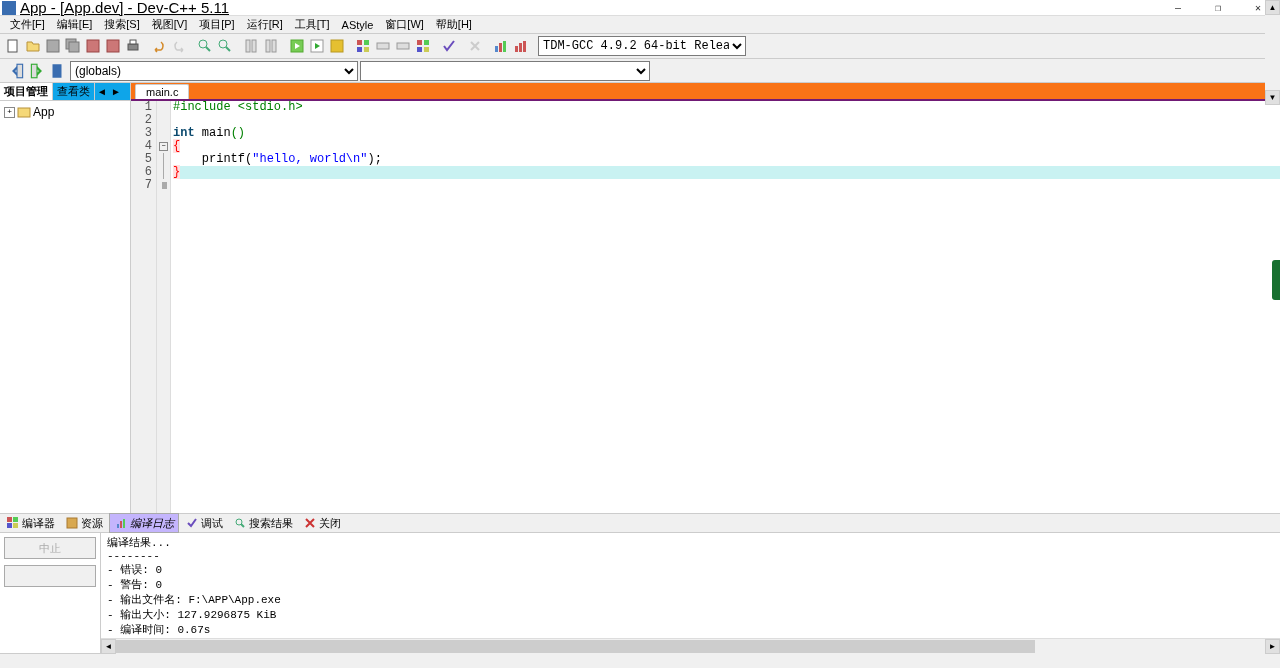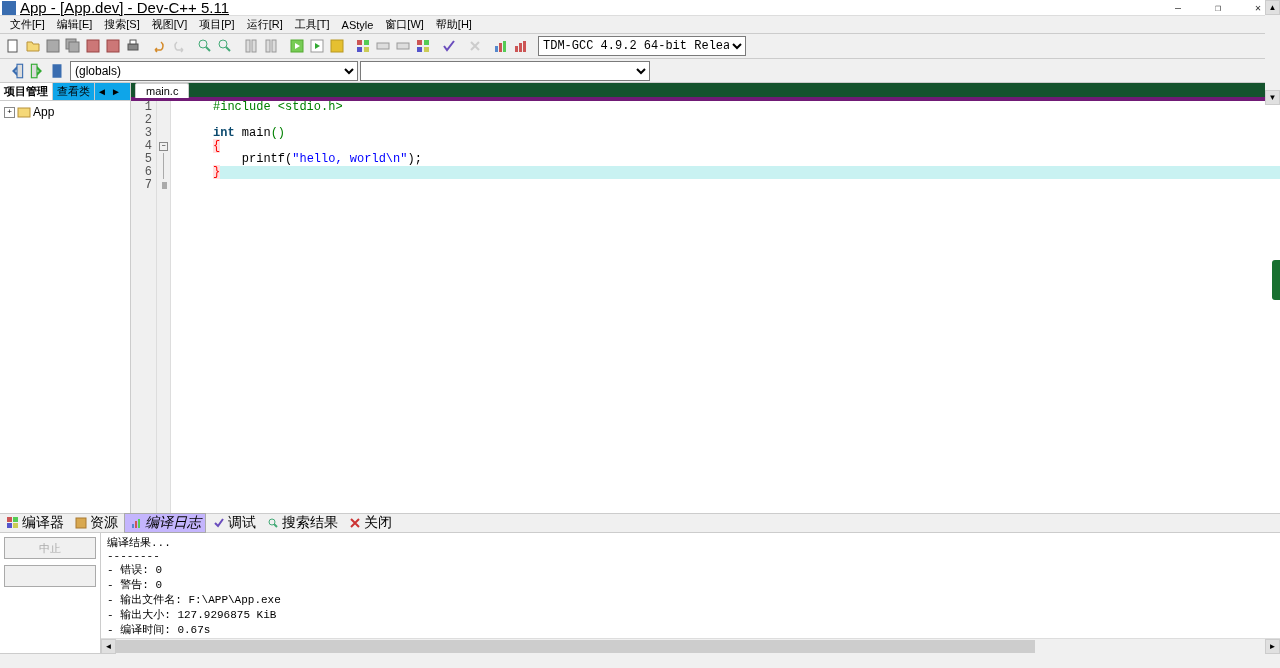--- a/index.html
+++ b/index.html
@@ -21,39 +21,39 @@
 .main { display: flex; height: 430px; }
 .sidebar { width: 131px; background: #fff; border-right: 1px solid #ccc; display: flex; flex-direction: column; }
 .sidetabs { height: 18px; display: flex; align-items: center; border-bottom: 1px solid #ccc; background: #0ea5e9; }
 .sidetabs .stab { padding: 0 4px; font-size: 11px; border-right: 1px solid #ccc; height: 100%; display: flex; align-items: center; }
 .sidetabs .stab.active { background: #fff; font-weight: bold; }
 .sidetabs .arrow { width: 14px; text-align: center; font-size: 10px; }
 .tree { flex: 1; padding: 4px; background: #fff; font-size: 12px; }
 .tree .node { display: flex; align-items: center; gap: 2px; }
 .tree .expander { width: 11px; height: 11px; border: 1px solid #888; display: flex; align-items: center; justify-content: center; font-size: 8px; line-height: 1; }
 .editor-area { flex: 1; display: flex; flex-direction: column; background: #fff; }
-.filetabs { height: 18px; display: flex; align-items: center; background: #14532d; border-bottom: 4px solid #701a75; padding-left: 4px; }
+.filetabs { height: 18px; display: flex; align-items: center; background: #f97316; border-bottom: 2px solid #701a75; padding-left: 4px; }
 .filetab { padding: 1px 10px; font-size: 11px; background: #fff; border: 1px solid #ccc; border-bottom: none; border-top-left-radius: 2px; border-top-right-radius: 2px; }
 .code { flex: 1; display: flex; font-family: "Courier New", monospace; font-size: 12px; background: #fff; position: relative; }
 .gutter { width: 26px; text-align: right; padding-right: 4px; color: #555; background: #f0f0f0; border-right: 1px solid #ddd; }
 .gutter div { height: 13px; line-height: 13px; }
 .fold { width: 14px; background: #f0f0f0; border-right: 1px solid #ddd; }
 .fold div { height: 13px; display: flex; align-items: center; justify-content: center; }
 .foldbox { width: 9px; height: 9px; border: 1px solid #888; font-size: 7px; line-height: 7px; text-align: center; }
 .foldline { width: 1px; height: 13px; background: #aaa; margin: 0 auto; }
-.lines { flex: 1; padding-left: 2px; margin-left: 40px; }
+.lines { flex: 1; padding-left: 2px; }
 .lines .line { height: 13px; line-height: 13px; white-space: pre; }
 .lines .line.hl { background: #c9f2f2; }
 .kw { color: #0c4a6e; font-weight: bold; }
 .pp { color: #008000; }
 .str { color: #0000ff; }
 .num { color: #800080; }
 .brace { color: #ff0000; background: #ffe0e0; }
 .bottom-tabs { height: 20px; background: #f0f0f0; display: flex; align-items: center; padding: 0 2px; border-top: 1px solid #ccc; border-bottom: 1px solid #ccc; gap: 2px; }
-.bottom-tabs .btab { display: flex; align-items: center; gap: 2px; padding: 0 4px; font-size: 14px; height: 20px; }
+.bottom-tabs .btab { display: flex; align-items: center; gap: 2px; padding: 0 4px; font-size: 11px; height: 20px; }
 .bottom-tabs .btab.active { background: #c4b5fd; border: 1px solid #aaa; font-style: italic; }
 .bottom-tabs .bicon { width: 14px; height: 14px; display: flex; align-items: center; justify-content: center; }
 .output { display: flex; height: 120px; background: #fff; }
 .output-left { width: 101px; border-right: 1px solid #ccc; padding: 4px; display: flex; flex-direction: column; gap: 6px; }
 .output-left .obtn { height: 22px; border: 1px solid #aaa; background: #f0f0f0; color: #aaa; font-size: 11px; display: flex; align-items: center; justify-content: center; }
 .output-right { flex: 1; display: flex; flex-direction: column; }
 .output-text { flex: 1; font-family: Liberation Mono, monospace; font-size: 11px; padding: 2px 6px; white-space: pre; overflow: hidden; }
 .hscroll { height: 15px; background: #f0f0f0; display: flex; align-items: center; border-top: 1px solid #ddd; }
 .hscroll .arrow { width: 15px; height: 15px; background: #e0e0e0; border: 1px solid #ccc; display: flex; align-items: center; justify-content: center; font-size: 8px; }
 .hscroll .track { flex: 1; background: #f0f0f0; height: 15px; position: relative; }

